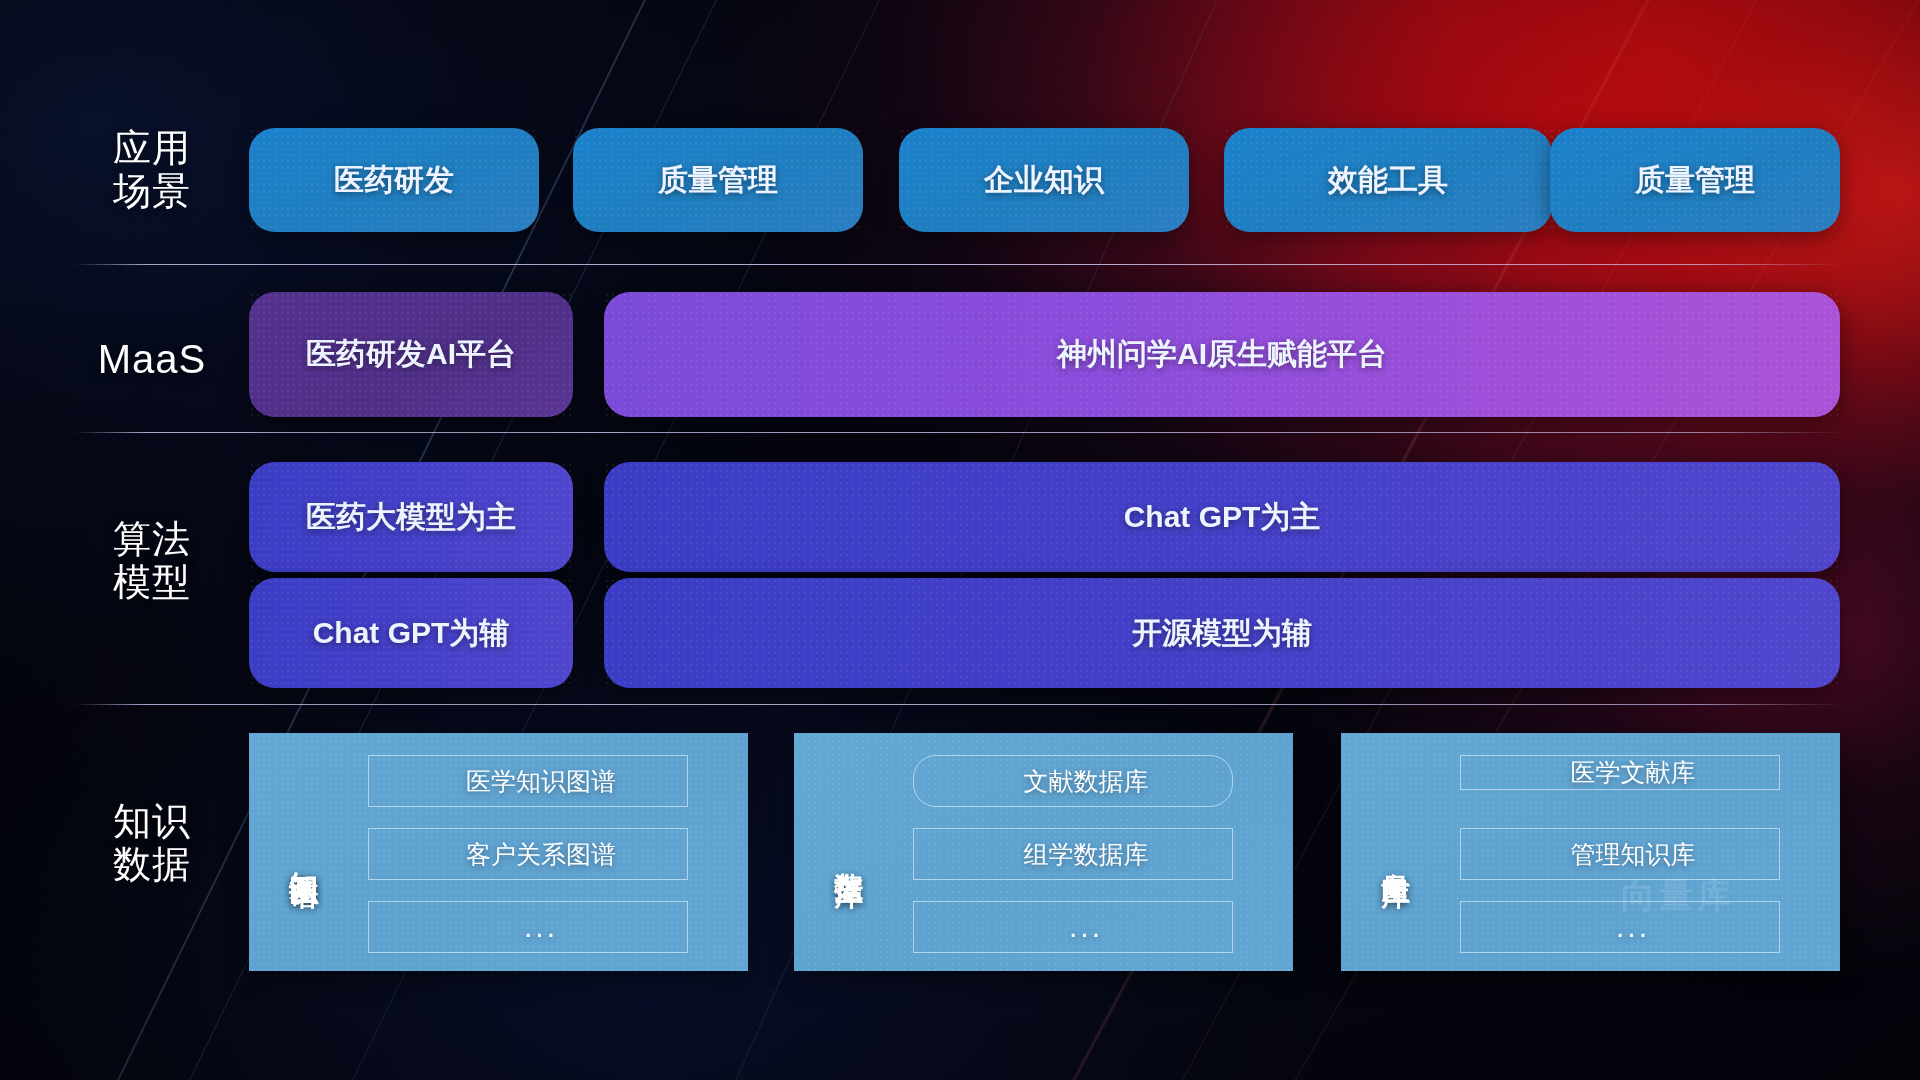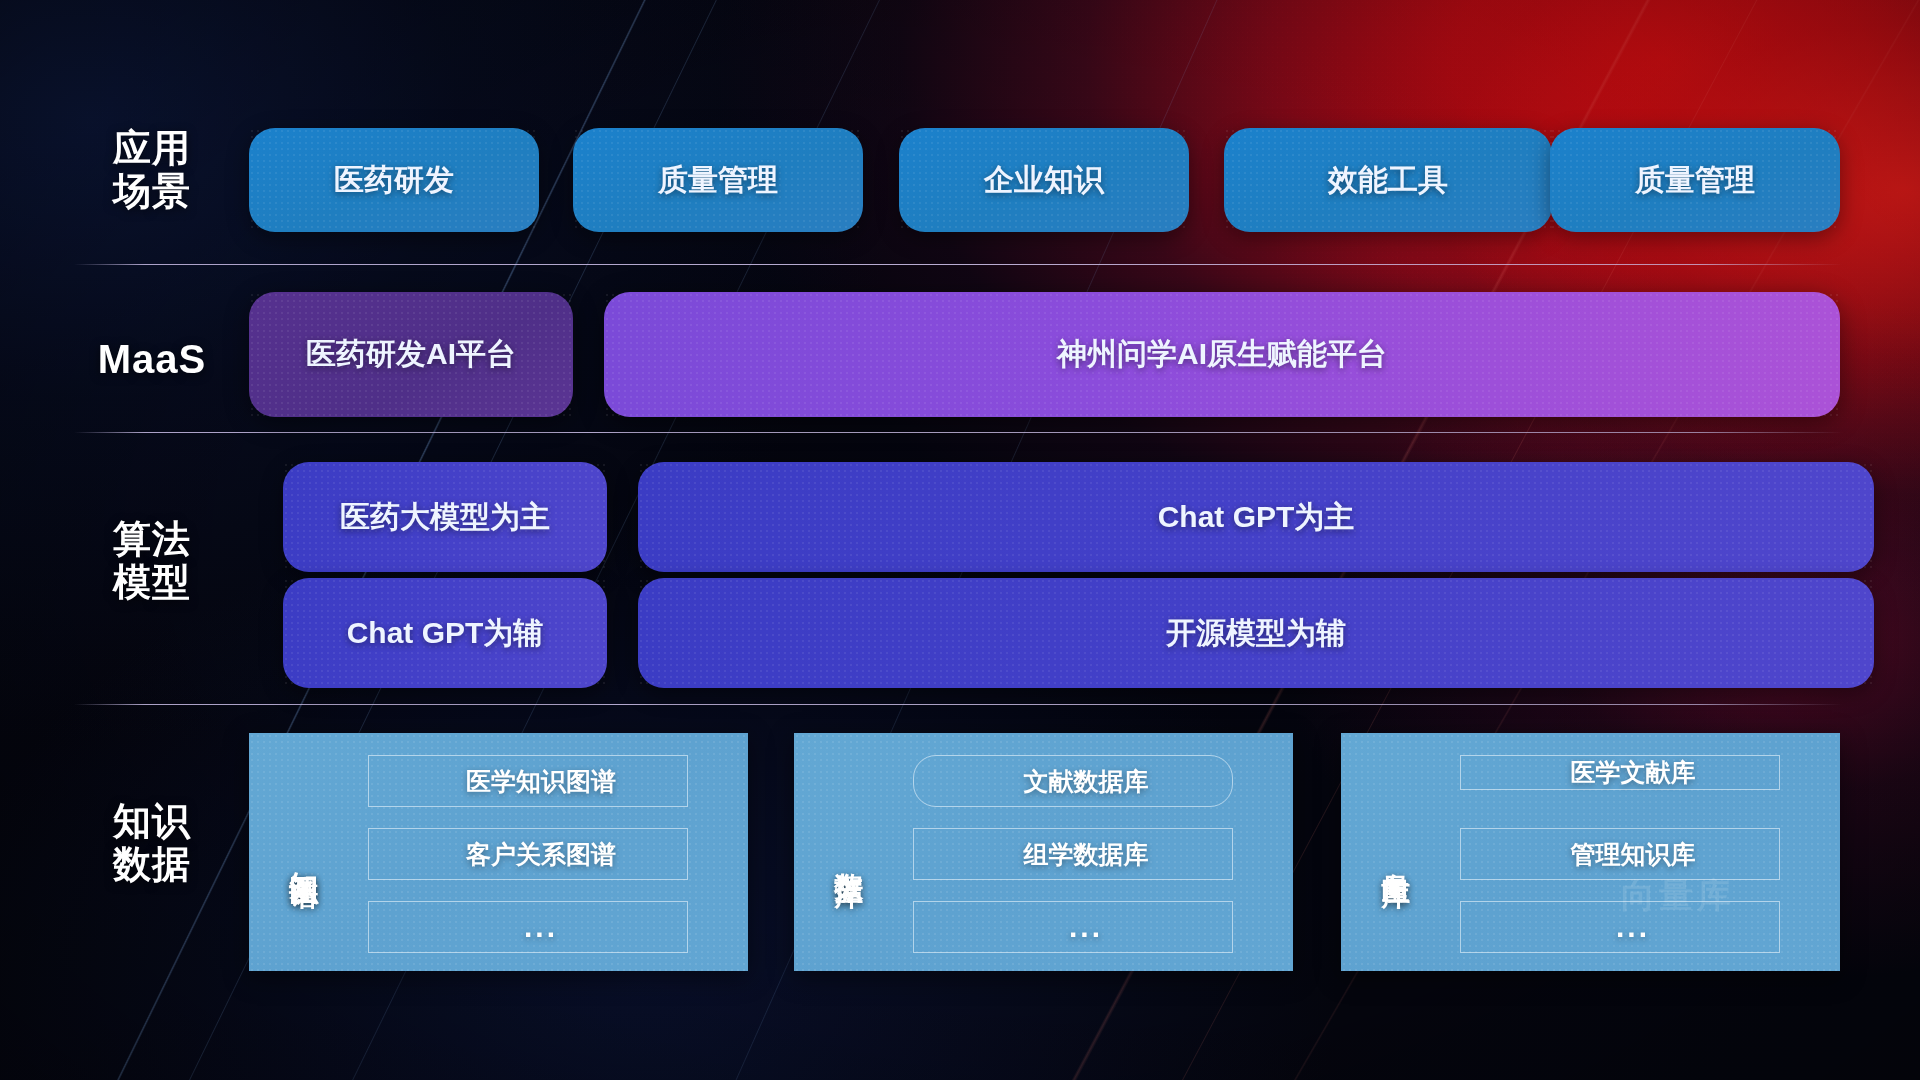--- a/index.html
+++ b/index.html
@@ -75,21 +75,21 @@
     background:linear-gradient(90deg, rgba(255,90,80,0) 0%, rgba(255,130,120,.28) 45%, rgba(255,90,80,0) 100%);
   }
 
   
   .diagram {
     position:absolute; left:0; top:0; width:1920px; height:1080px;
   }
   .row-label {
     position:absolute;
     color:#ffffff;
-    font-weight:700;
+    font-weight:400;
     font-size:38px;
     line-height:1.14;
     letter-spacing:1px;
     text-align:center;
     text-shadow:0 2px 10px rgba(0,0,0,.65);
     white-space:pre-line;
   }
   .divider {
     position:absolute; height:1px;
     background:linear-gradient(90deg,
@@ -133,21 +133,20 @@
     background:linear-gradient(90deg,#7b4ad8 0%, #8b4cdb 40%, #9d4fd9 72%, #ab52d7 100%);
     font-size:30px;
     box-shadow:0 6px 26px rgba(0,0,0,.45);
   }
 
   
   .alg-box {
     background:linear-gradient(100deg,#3b3cc4 0%, #4340c8 45%, #4f46cc 100%);
     font-size:30px;
     box-shadow:0 6px 22px rgba(0,0,0,.42);
-    margin-left:34px;
   }
 
   
   .know-group {
     position:absolute;
     background:linear-gradient(150deg,#63a8d4 0%,#5ea2d0 50%,#62a6d3 100%);
     box-shadow:0 6px 24px rgba(0,0,0,.45);
   }
   .know-group::after {
     content:""; position:absolute; inset:0;
@@ -161,21 +160,21 @@
     writing-mode:vertical-rl; text-orientation:upright;
     letter-spacing:2px;
     z-index:3;
     text-shadow:0 2px 7px rgba(0,0,0,.40);
     display:flex; align-items:center; justify-content:center;
   }
   .know-item {
     position:absolute;
     border:1px solid rgba(230,242,250,.62);
     display:flex; align-items:center; justify-content:center;
-    color:#ffffff; font-weight:700; font-size:25px;
+    color:#ffffff; font-weight:400; font-size:25px;
     z-index:3;
     text-shadow:0 2px 6px rgba(0,0,0,.35);
     padding-left:26px;
   }
   .know-item.ellipsis { font-size:30px; letter-spacing:3px; }
 
   .wmark {
     position:absolute; color:rgba(255,255,255,.12);
     font-size:34px; font-weight:700; letter-spacing:4px;
     z-index:4; pointer-events:none;

